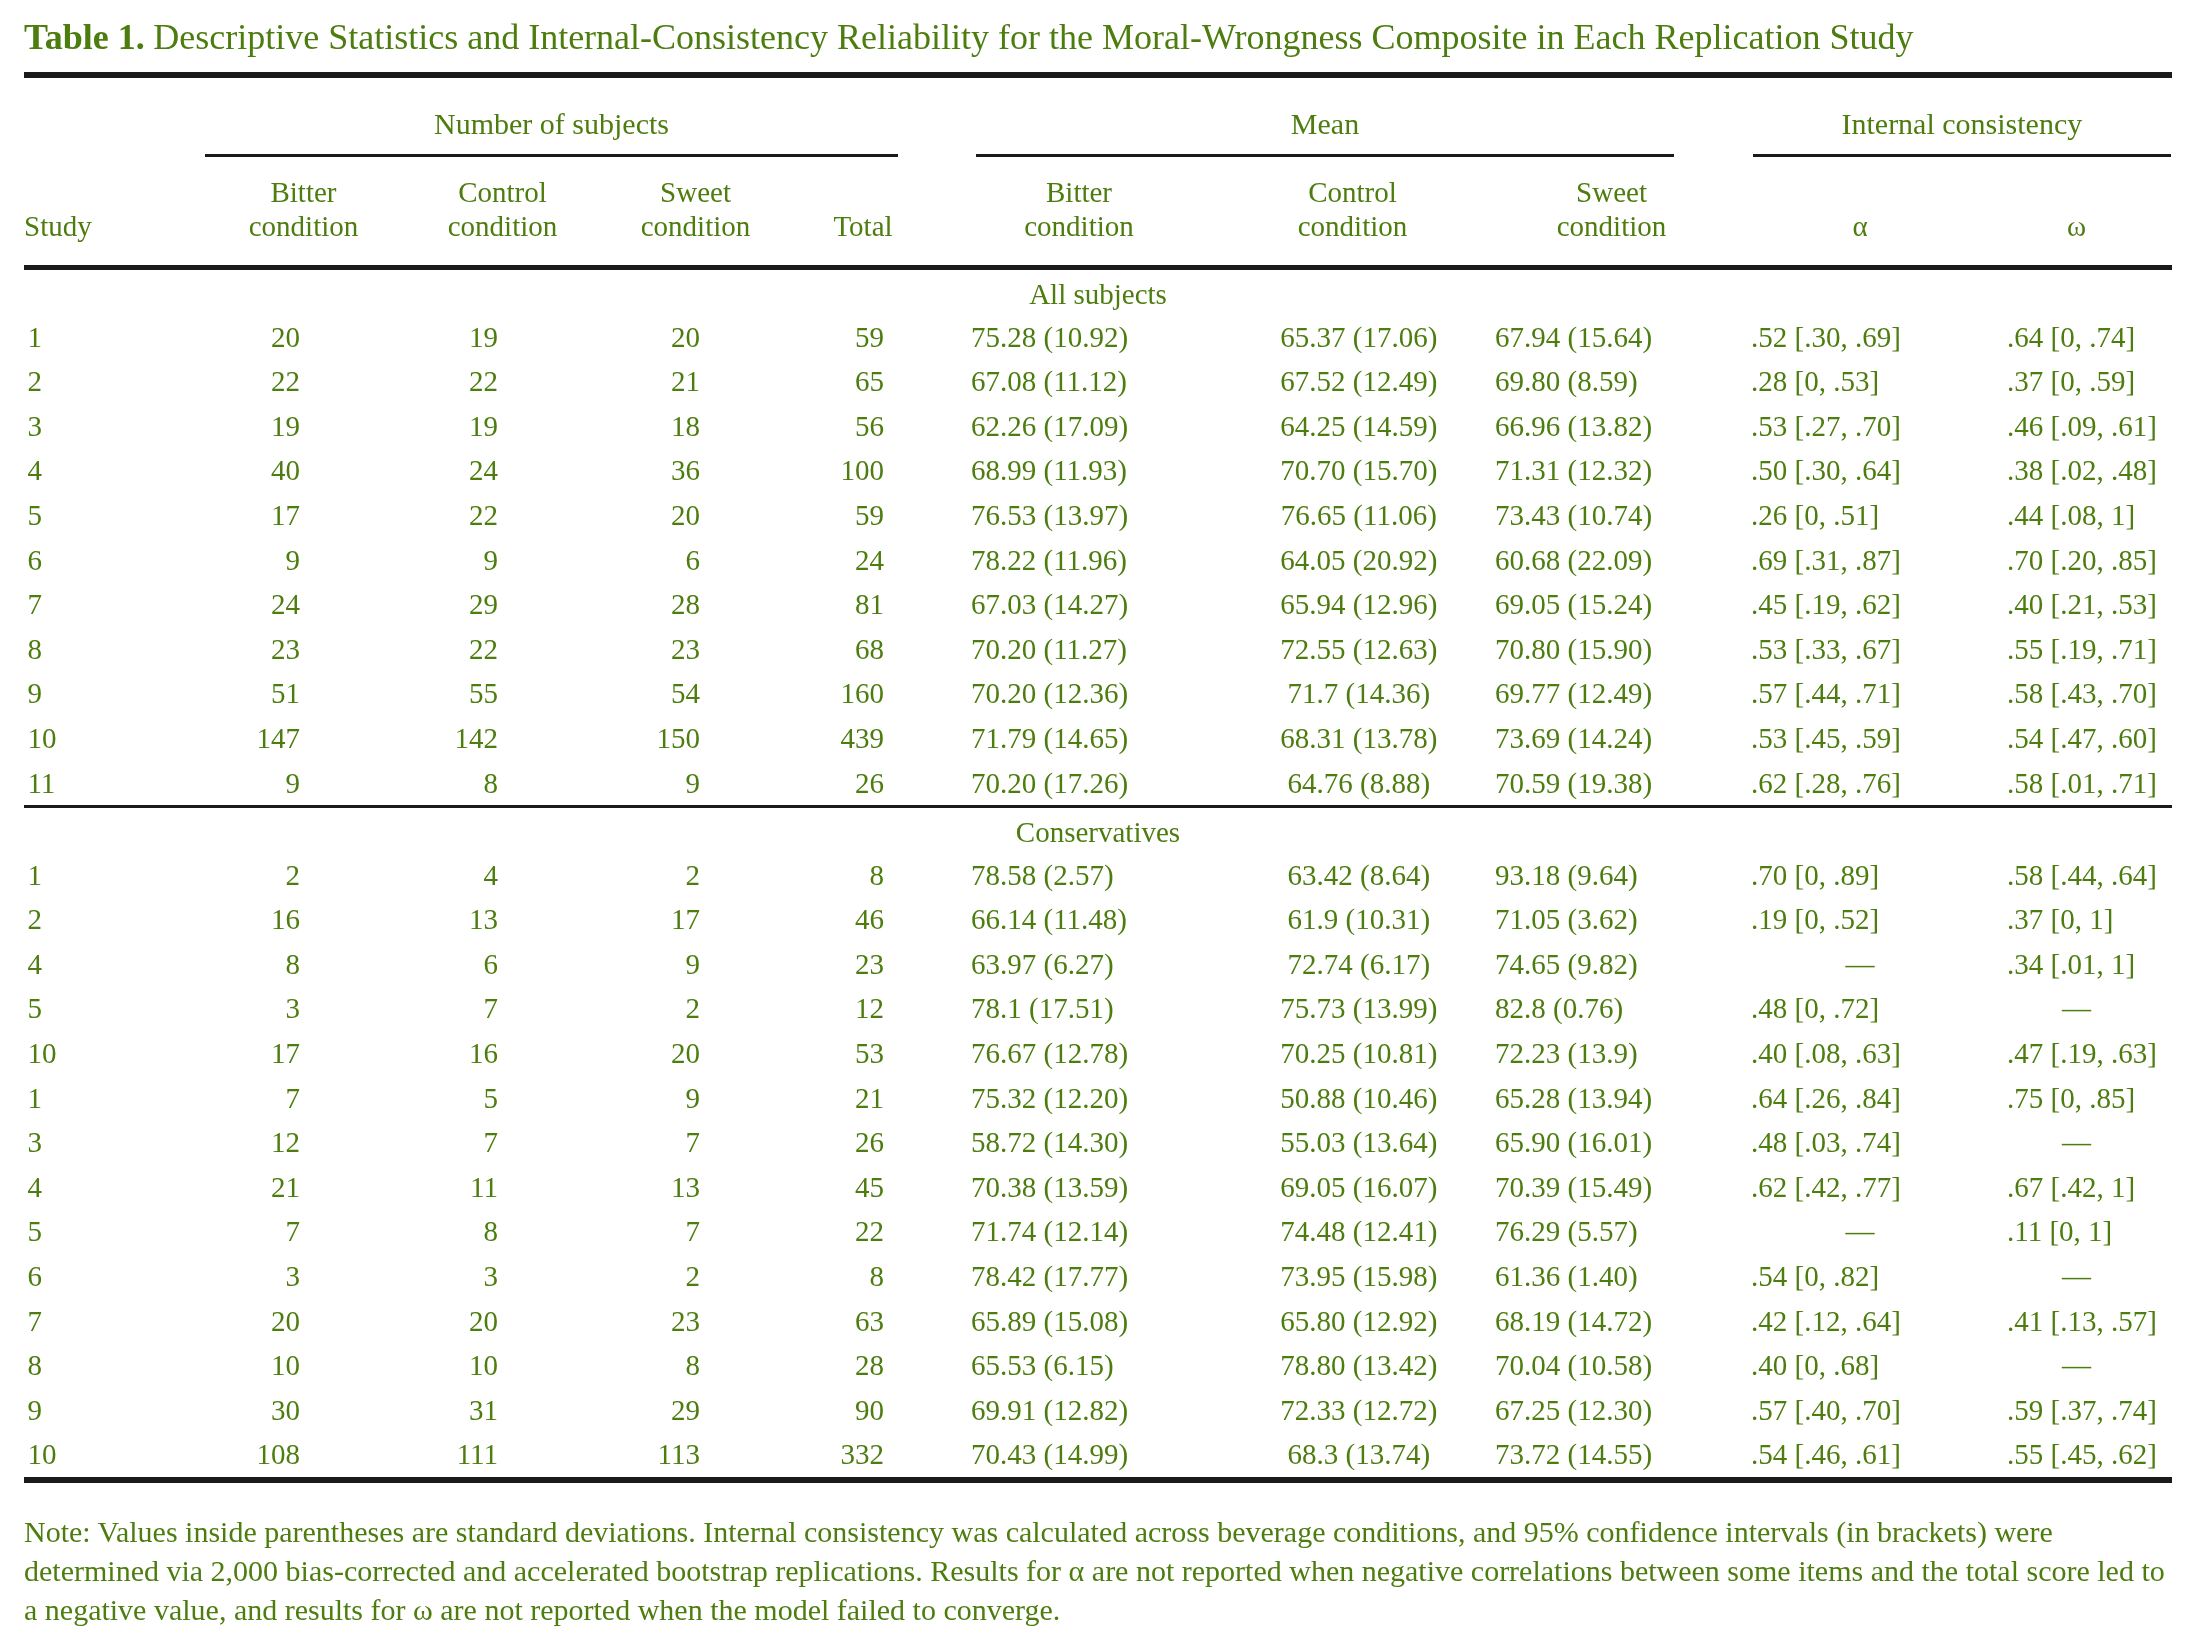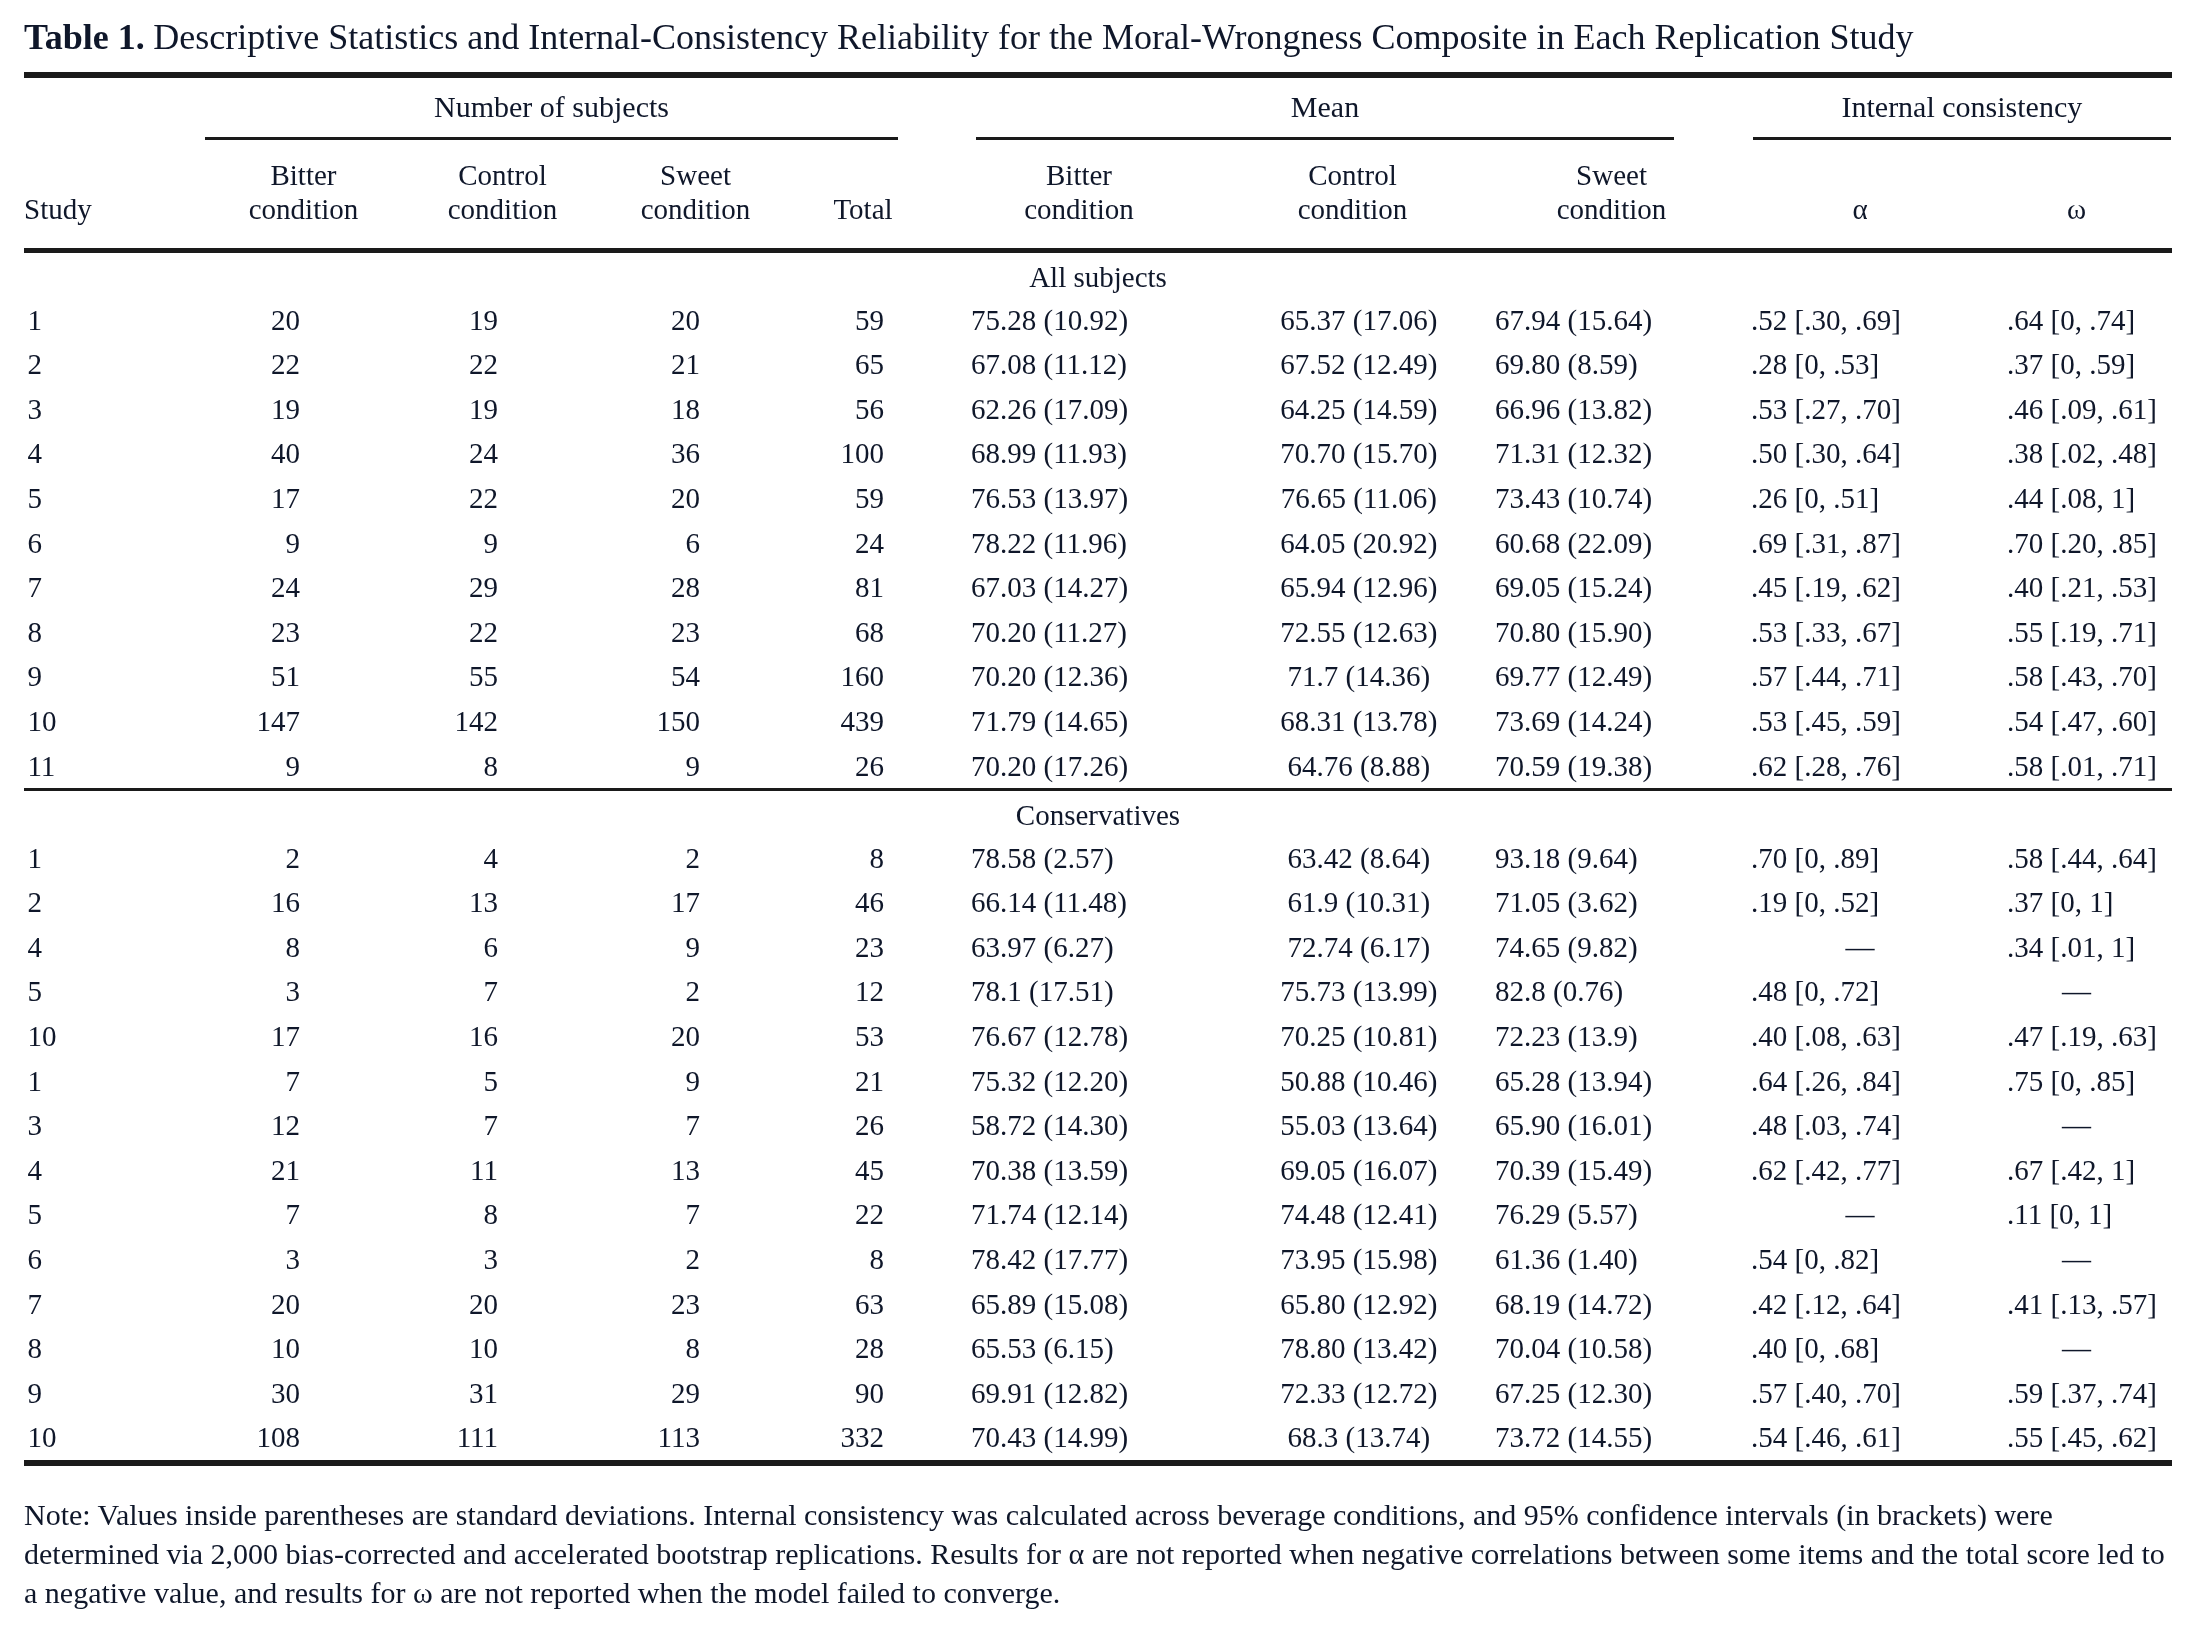--- a/index.html
+++ b/index.html
@@ -1,21 +1,21 @@
 <!DOCTYPE html>
 <html style="font-size:13.6px"><head>
 <meta charset="utf-8">
 <style>
   html, body { margin: 0; padding: 0; background: #ffffff; }
   .page {
     position: relative;
     width: 2205px;
     height: 1651px;
     background: #ffffff;
-    color: #0f172a;
+    color: #4d7c0f;
     font-family: "Liberation Serif", "DejaVu Serif", serif;
     font-size: 29px;
     overflow: hidden;
     box-sizing: border-box;
     padding: 13.6px 0 0 24px;
   }
   .title {
     width: 2148px;
     font-size: 36px;
     line-height: 46px;
@@ -36,21 +36,21 @@
   col.w7 { width: 263px; } col.w8 { width: 255px; } col.w9 { width: 242px; }
   col.w10 { width: 191px; }
   
   tr.group-row th { border-top: 6px solid #1a1a1a; padding-top: 12px; vertical-align: bottom; }
   .grp {
     border-bottom: 3.4px solid #1a1a1a;
     padding-bottom: 13.6px;
     text-align: center;
     font-size: 30px;
   }
-  .grp-n    { margin-right: 38px; }
+  .grp-n    { margin-right: 38px; margin-top: 17px; }
   .grp-mean { margin-left: 38px; margin-right: 64px; }
   .grp-ic   { margin-left: 12.7px; }
   
   tr.colhead-row th {
     vertical-align: bottom;
     padding: 17px 0 22px 0;
     border-bottom: 5.1px solid #1a1a1a;
     font-size: 29px;
     line-height: 34px;
   }

